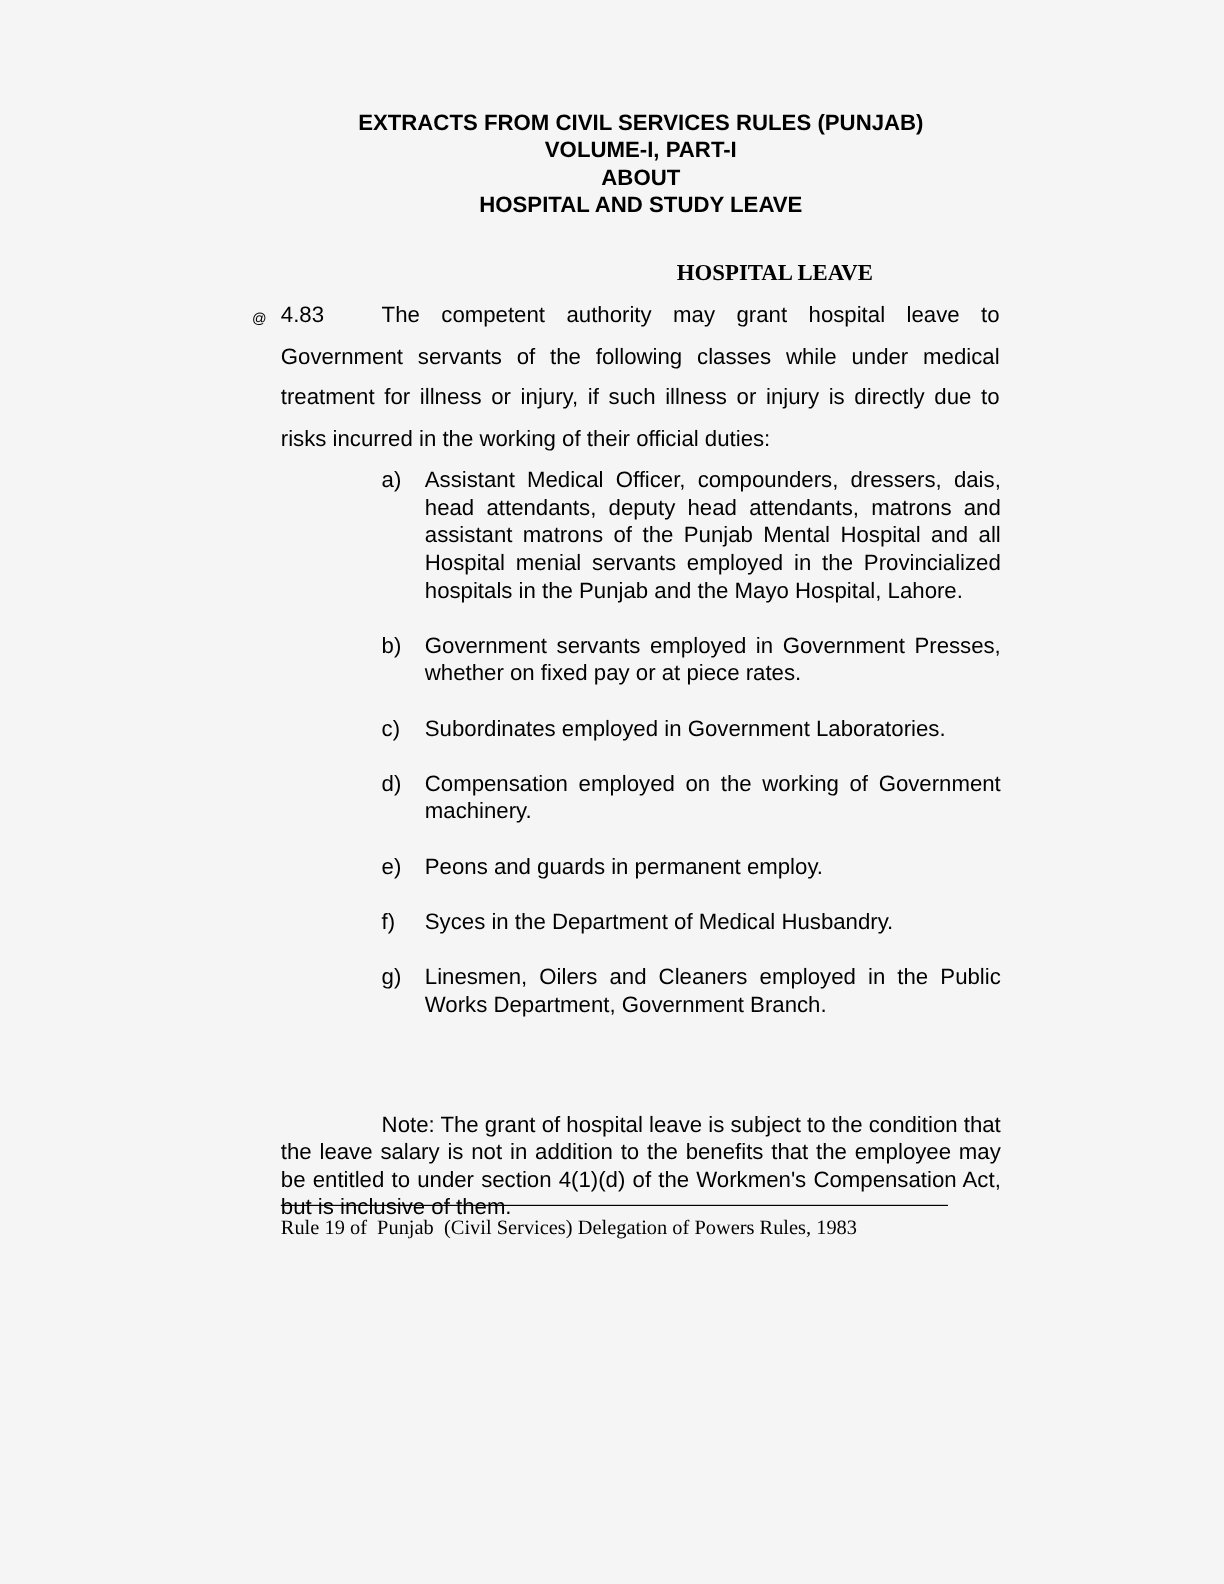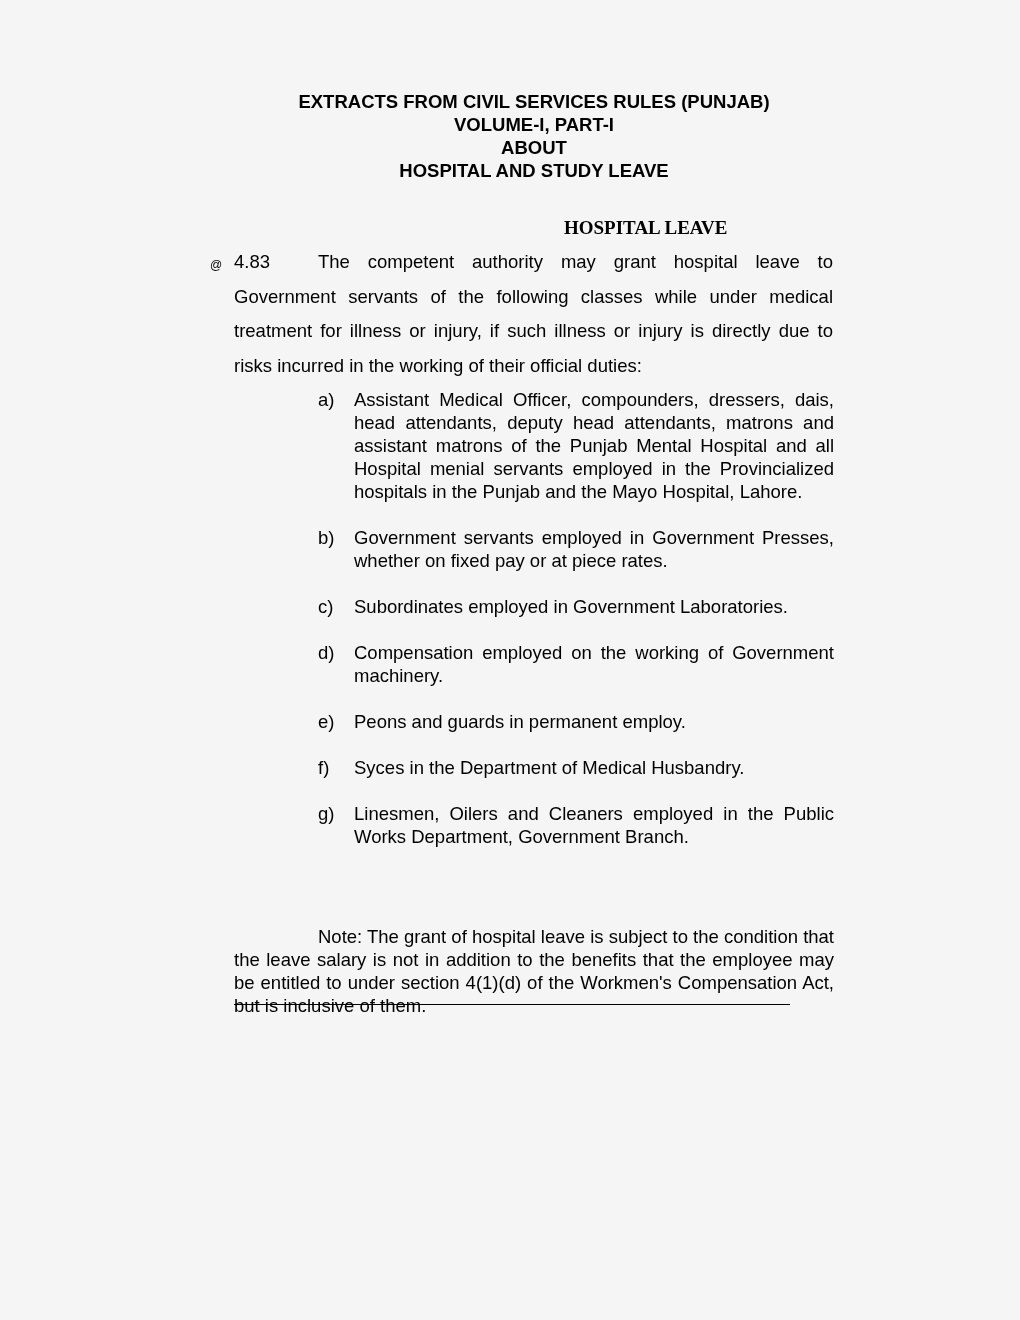--- a/index.html
+++ b/index.html
@@ -159,15 +159,15 @@
       <span class="item-text">Linesmen, Oilers and Cleaners employed in the Public Works Department, Government Branch.</span>
     </div>
   </div>
 
   <div class="note">
     <span class="note-indent"></span><span>Note: The grant of hospital leave is subject to the condition that the leave salary is not in addition to the benefits that the employee may be entitled to under section 4(1)(d) of the Workmen's Compensation Act, but is inclusive of them.</span>
   </div>
 
   <div class="divider"></div>
 
-  <div class="footnote"></div>
+  <div class="footnote"><div>Rule 19 of  Punjab  (Civil Services) Delegation of Powers Rules, 1983</div></div>
 
 </div>
 
 </body></html>

